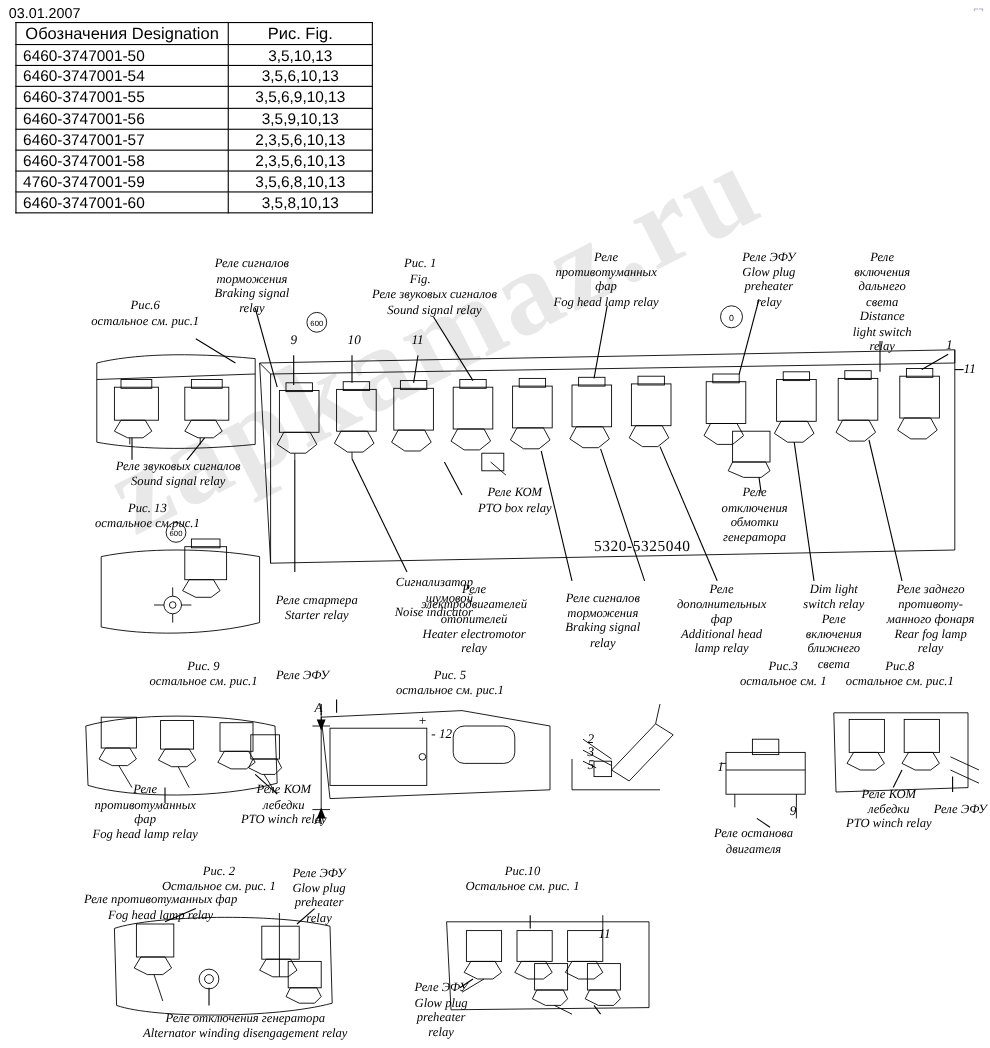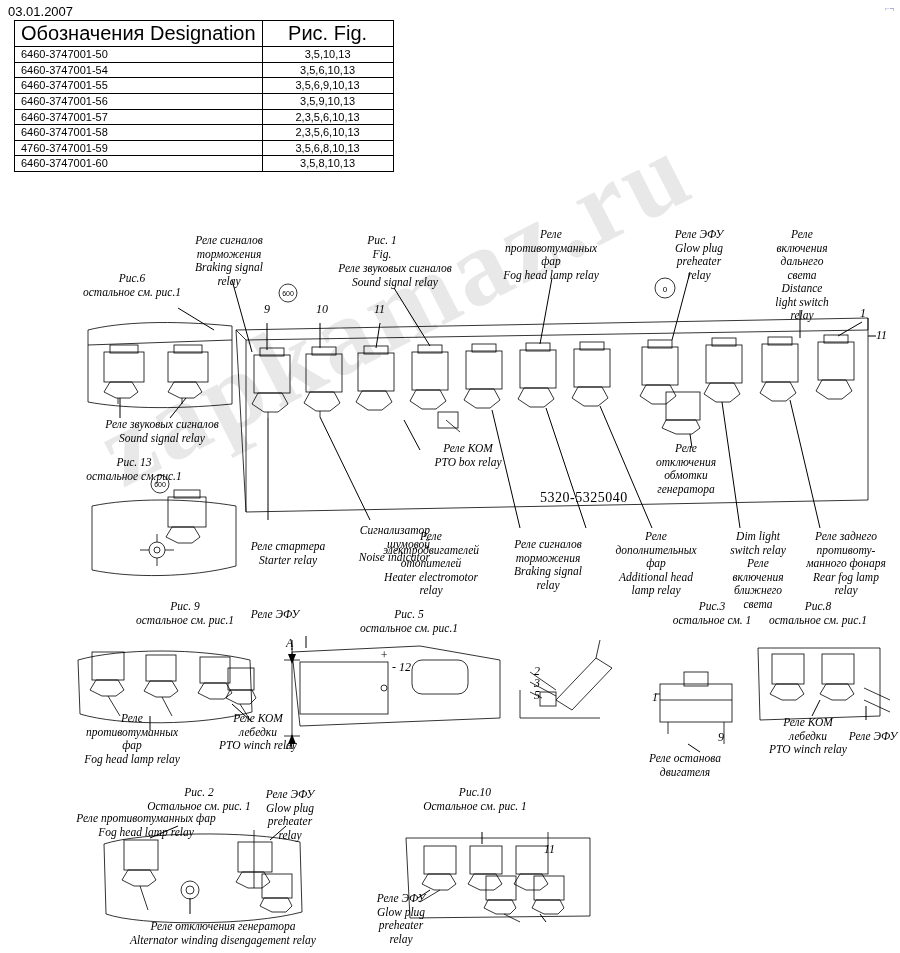--- a/index.html
+++ b/index.html
@@ -26,26 +26,26 @@
 
   
   .tbl{
     position:absolute;left:14px;top:20px;
     border-collapse:collapse;
     font-family:"Liberation Sans", sans-serif;
   }
   .tbl td,.tbl th{
     border:1.4px solid #000;
     padding:1px 6px;
-    font-size:11px;
+    font-size:14px;
     text-align:center;
     font-weight:normal;
     line-height:1.15;
   }
-  .tbl th{font-size:20px;}
+  .tbl th{font-size:15px;}
   .tbl td.desig{text-align:left;min-width:180px;}
   .tbl td.fig{min-width:118px;}
 
   
   .lbl{
     position:absolute;
     font-family:"Liberation Serif", serif;
     font-style:italic;
     font-size:11.5px;
     line-height:1.18;

